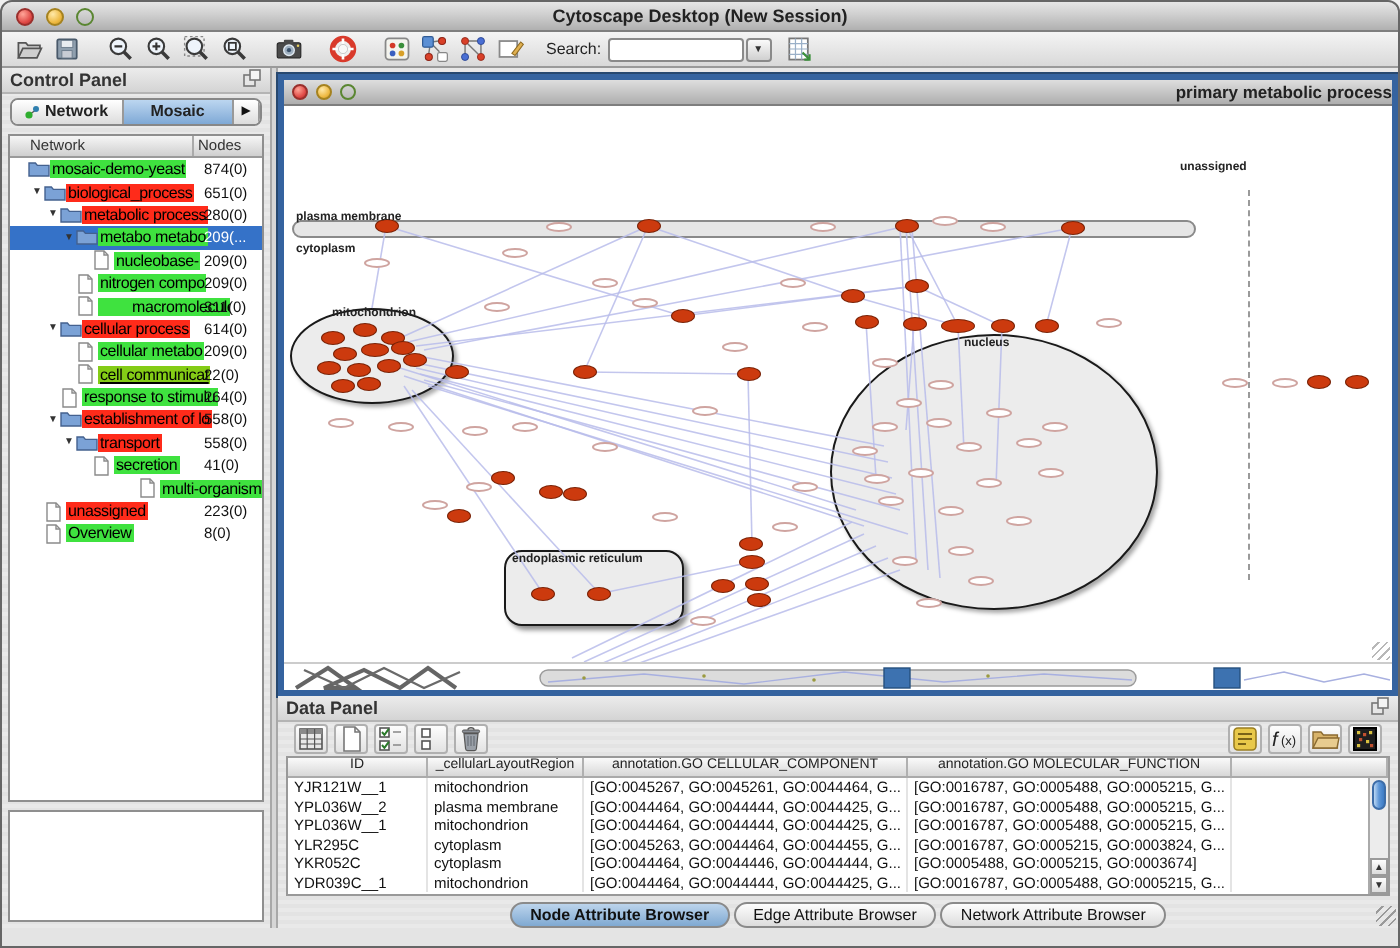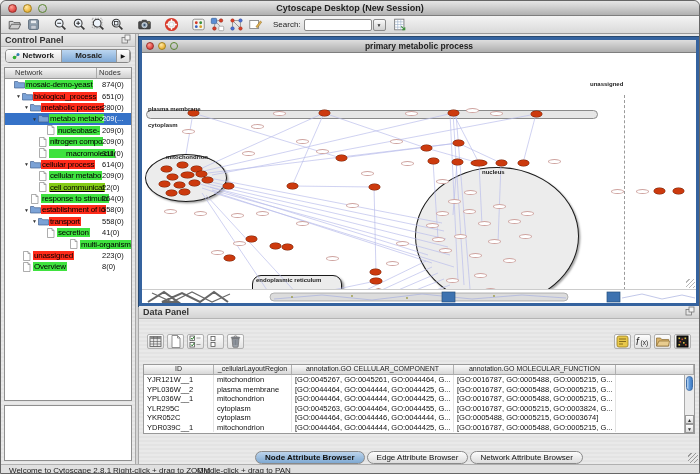--- a/index.html
+++ b/index.html
@@ -65,36 +65,36 @@
   .tlabel{font-size:8px;color:#000;padding:0 1px;overflow:hidden;letter-spacing:-0.2px;}
   .tnodes{position:absolute;left:97px;font-size:7.5px;color:#111;}
   .trow.sel .tnodes{color:#fff;}
   .birdseye{height:56px;margin:4px 3px 3px 3px;border:1px solid #8f8f8f;background:#fff;}
   
   .iframe{margin-top:3px;height:316px;border:3px solid #35639f;background:#fff;display:flex;flex-direction:column;box-shadow:0 0 0 1px #27486f;}
   .ititle{height:13px;background:linear-gradient(#dedede,#aeaeae);border-bottom:1px solid #7e7e7e;
     display:flex;align-items:center;position:relative;}
   .ititle .lights{margin-left:4px;gap:4px;}
   .ititle .light{width:8px;height:8px;}
-  .ititle .wtitle{font-size:8.5px;}
+  .ititle .wtitle{font-size:8.5px;text-align:right;}
   #net-canvas{position:relative;flex:1;background:#fff;overflow:hidden;}
   .region{position:absolute;}
   .rgn-ellipse{border-radius:50%;background:#ececec;border:1.2px solid #1a1a1a;box-shadow:1.5px 1.5px 2px rgba(0,0,0,.35);}
   .rgn-band{border-radius:5px;background:#e6e6e6;border:1px solid #8a8a8a;}
   .rgn-rect{border-radius:9px;background:#ececec;border:1.2px solid #1a1a1a;box-shadow:2px 2px 2.5px rgba(0,0,0,.45);}
   .rgn-dash{border-left:1px dashed #9a9a9a;width:0;}
   .nlbl{position:absolute;font-size:6px;font-weight:bold;color:#222;white-space:nowrap;z-index:6;}
   .nnode{position:absolute;border-radius:50%;background:#cc3a0e;box-shadow:0 0 0 0.5px #7a2206;z-index:5;}
   .noval{position:absolute;width:13px;height:5px;border-radius:50%;background:#fff;border:0.5px solid #cfa4a0;z-index:4;}
   #edge-svg{position:absolute;left:0;top:0;z-index:3;}
   .cgrip{position:absolute;right:1px;bottom:1px;width:9px;height:9px;z-index:7;
     background:repeating-linear-gradient(135deg,transparent 0 2px,#b8b8b8 2px 3px);}
   .strip{height:14px;background:#fff;border-top:1px solid #ccc;overflow:hidden;}
   
-  .dpanel{flex:1;display:flex;flex-direction:column;background:repeating-linear-gradient(0deg,#e9e9e9 0 2px,#e3e3e3 2px 4px);position:relative;gap:14px;}
+  .dpanel{flex:1;display:flex;flex-direction:column;background:repeating-linear-gradient(0deg,#e9e9e9 0 2px,#e3e3e3 2px 4px);position:relative;}
   .dtoolbar{height:17px;display:flex;align-items:center;padding:0 8px;gap:3px;}
   .dtoolbar .tbtn{width:17px;height:15px;border:1px solid #b0b0b0;border-radius:2px;background:linear-gradient(#fdfdfd,#e2e2e2);}
   .dtoolbar .spacer{flex:1;}
   .dtable{margin:0 4px;border:1px solid #999;background:#fff;position:relative;flex:0 0 70px;display:flex;flex-direction:column;}
   .dhead{height:10px;display:flex;background:linear-gradient(#fafafa,#d8d8d8);border-bottom:1px solid #aaa;}
   .dhead .hc{font-size:7px;color:#222;text-align:center;border-right:1px solid #b0b0b0;overflow:hidden;white-space:nowrap;}
   .drow{height:9.5px;display:flex;}
   .drow .dc{font-size:7.5px;color:#111;padding-left:3px;border-right:1px solid #e4e4e4;overflow:hidden;white-space:nowrap;}
   .vsb{position:absolute;right:0;top:10px;bottom:0;width:10px;background:#ececec;border-left:1px solid #aaa;}
   .vsb .thumb{position:absolute;top:1px;left:1px;width:7px;height:15px;border-radius:4px;border:0.5px solid #3d6da8;
@@ -773,18 +773,13 @@
         <div class="dtabs" id="dtabs">
             <span class="dtab sel">Node Attribute Browser</span>
             <span class="dtab">Edge Attribute Browser</span>
             <span class="dtab">Network Attribute Browser</span>
           </div>
         <div class="dgrip"></div>
       </div>
     </div>
   </div>
 
-  <div class="statusbar">
-    <span class="st1">Welcome to Cytoscape 2.8.1</span>
-    <span class="st2">Right-click + drag to ZOOM</span>
-    <span class="st3">Middle-click + drag to PAN</span>
-  </div>
 </div>
 
 </body></html>

